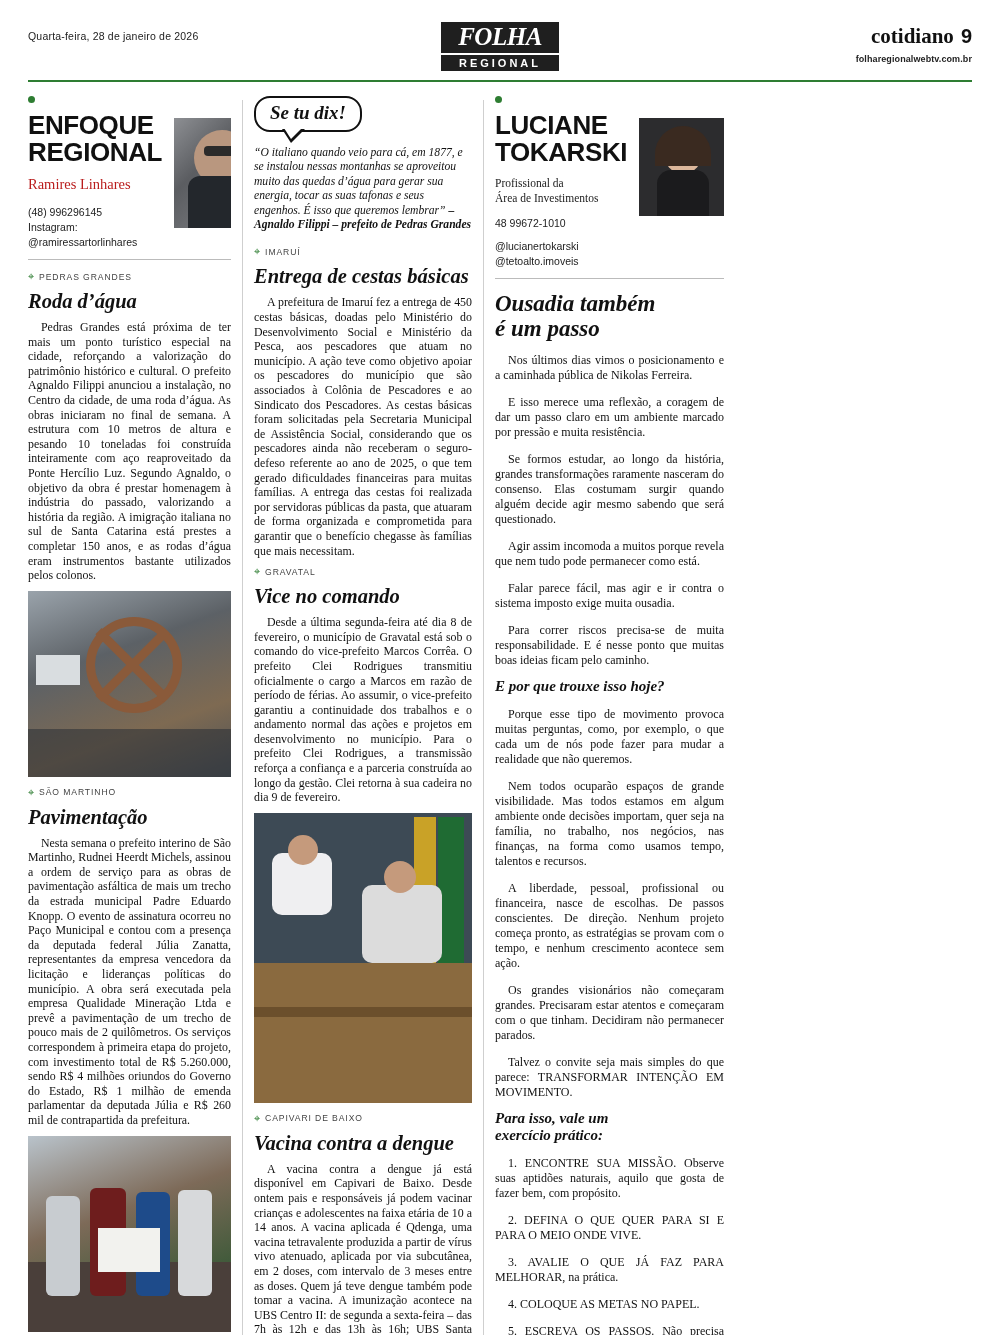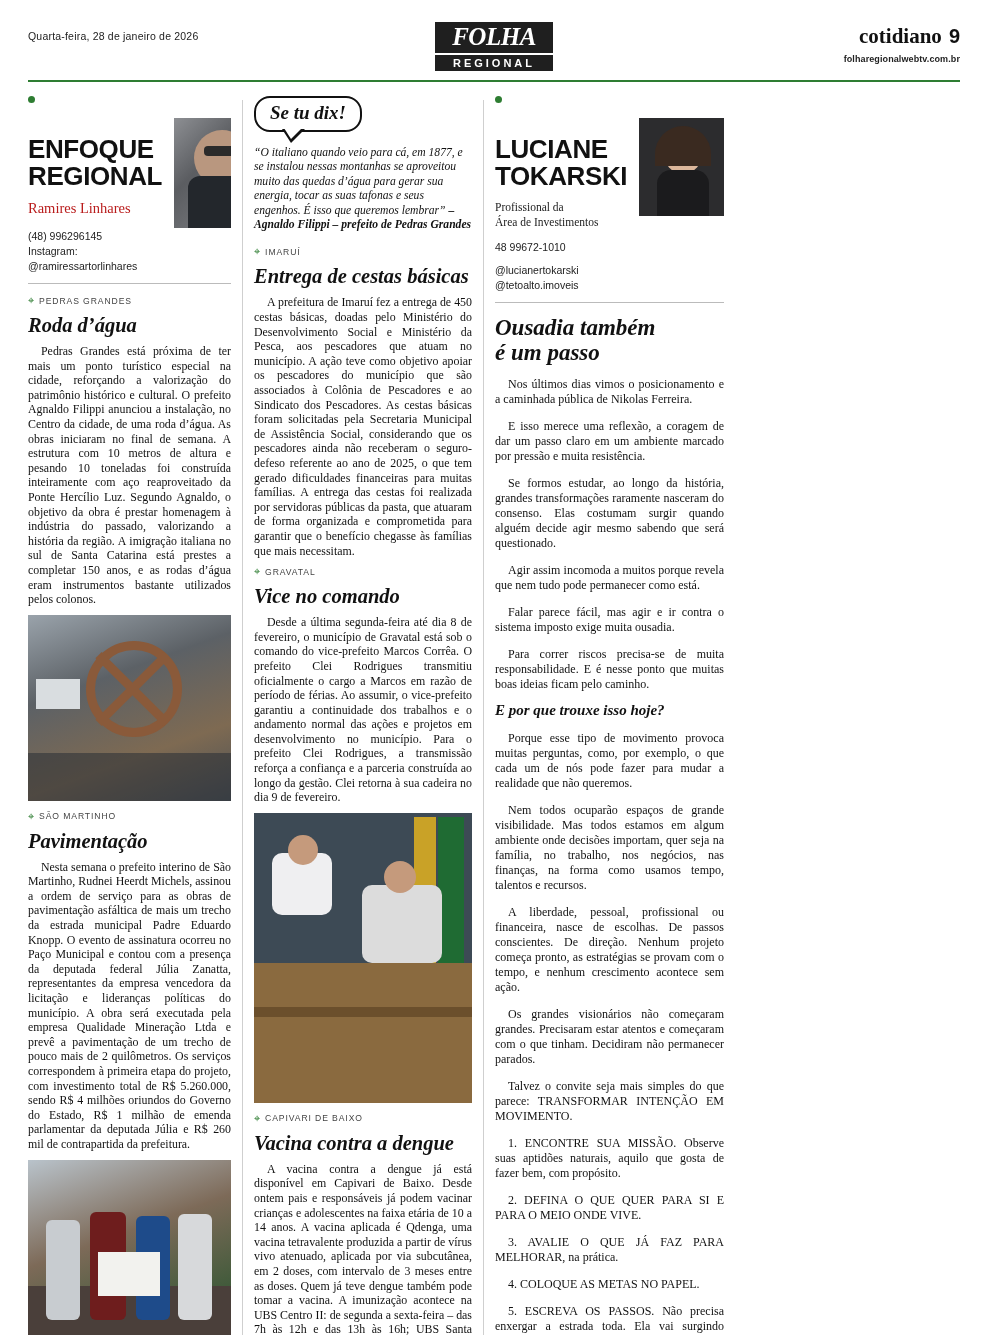--- a/index.html
+++ b/index.html
@@ -5,21 +5,21 @@
   * { box-sizing: border-box; }
   html, body { margin:0; padding:0; }
   body {
     width:1000px; height:1335px;
     background:#ffffff;
     font-family:"Liberation Serif", serif;
     color:#111;
     position:relative;
     overflow:hidden;
   }
-  .page { position:relative; width:1000px; height:1335px; padding:22px 40px 10px 28px; }
+  .page { position:relative; width:1000px; height:1335px; padding:22px 28px 10px 28px; }
 
   
   .masthead { position:relative; height:52px; }
   .mast-date {
     position:absolute; left:0; top:8px;
     font-family:"Liberation Sans", sans-serif;
     font-size:10.5px; color:#222; letter-spacing:.2px;
   }
   .mast-logo {
     position:absolute; left:50%; top:0; transform:translateX(-50%);
@@ -75,21 +75,21 @@
     font-family:"Liberation Serif", serif;
     font-size:14.5px; color:#b91c1c; margin-bottom:12px;
   }
   .brand-contact {
     font-family:"Liberation Sans", sans-serif;
     font-size:10.5px; line-height:15px; color:#222;
   }
   .hr-thin { height:1px; background:#bbb; margin:9px 0 11px 0; }
 
   .colum-head { display:flex; gap:12px; align-items:flex-start; }
-  .colum-head .txt { flex:1;margin-top:24px; }
+  .colum-head .txt { flex:1; }
   .photo {
     background:#6d6f72;
     background-image:linear-gradient(135deg,#8d8f93 0%,#5b5d61 45%,#7b7d81 100%);
     position:relative; overflow:hidden;
   }
   .photo.port1 { width:96px; height:110px; margin-top:6px; }
   .photo.port2 { width:86px; height:98px; margin-top:6px; }
 
   .place {
     display:flex; align-items:center; gap:4px;
@@ -352,20 +352,24 @@
       <p class="op">Para correr riscos precisa-se de muita responsabilidade. E é nesse ponto que muitas boas ideias ficam pelo caminho.</p>
 
       <h3 class="sub">E por que trouxe isso hoje?</h3>
 
       <p class="op">Porque esse tipo de movimento provoca muitas perguntas, como, por exemplo, o que cada um de nós pode fazer para mudar a realidade que não queremos.</p>
       <p class="op">Nem todos ocuparão espaços de grande visibilidade. Mas todos estamos em algum ambiente onde decisões importam, quer seja na família, no trabalho, nos negócios, nas finanças, na forma como usamos tempo, talentos e recursos.</p>
       <p class="op">A liberdade, pessoal, profissional ou financeira, nasce de escolhas. De passos conscientes. De direção. Nenhum projeto começa pronto, as estratégias se provam com o tempo, e nenhum crescimento acontece sem ação.</p>
       <p class="op">Os grandes visionários não começaram grandes. Precisaram estar atentos e começaram com o que tinham. Decidiram não permanecer parados.</p>
       <p class="op">Talvez o convite seja mais simples do que parece: TRANSFORMAR INTENÇÃO EM MOVIMENTO.</p>
 
+      <h3 class="sub">
+        <span>Para isso, vale um</span><br>
+        <span>exercício prático:</span>
+      </h3>
 
       <p class="op">1. ENCONTRE SUA MISSÃO. Observe suas aptidões naturais, aquilo que gosta de fazer bem, com propósito.</p>
       <p class="op">2. DEFINA O QUE QUER PARA SI E PARA O MEIO ONDE VIVE.</p>
       <p class="op">3. AVALIE O QUE JÁ FAZ PARA MELHORAR, na prática.</p>
       <p class="op">4. COLOQUE AS METAS NO PAPEL.</p>
       <p class="op">5. ESCREVA OS PASSOS. Não precisa enxergar a estrada toda. Ela vai surgindo conforme avançamos.</p>
       <p class="op">6. AVALIE-SE. Importante metas mensuráveis.</p>
       <p class="op">7. CUIDAR COM VALIDAÇÃO. Elas podem minar em cada início.</p>
 
     </div>

